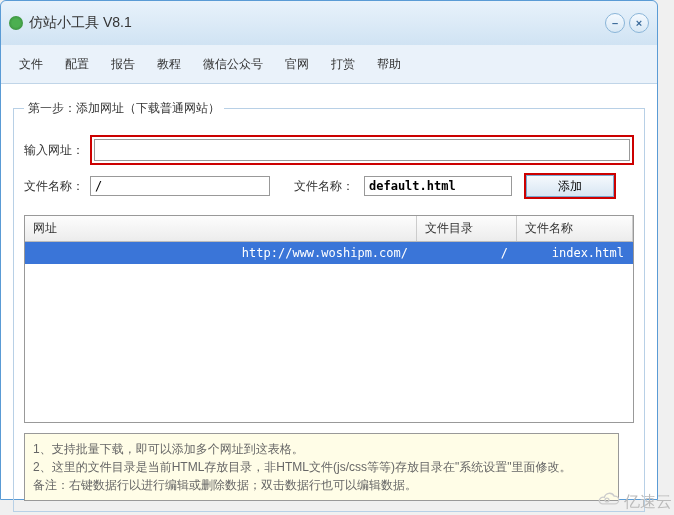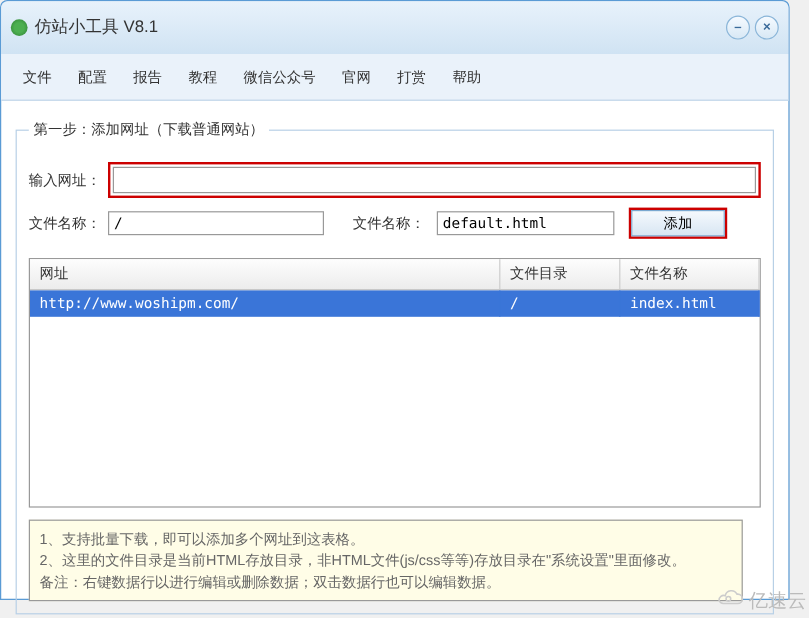--- a/index.html
+++ b/index.html
@@ -14,31 +14,31 @@
 .menu-item { padding: 3px 8px; color: #333; cursor: pointer; }
 .content { padding: 10px 12px; position: relative; }
 fieldset.step { border: 1px solid #b8d0e6; padding: 10px; margin-top: 6px; position: relative; }
 fieldset.step legend { padding: 0 4px; font-size: 12px; color: #333; background: #fff; }
 .row { display: flex; align-items: center; margin: 8px 0; }
 .lbl { color: #333; margin-right: 6px; white-space: nowrap; }
 .input-highlight { border: 2px solid #cc0000; flex: 1; padding: 2px; }
 .input-highlight input { width: 100%; height: 22px; border: 1px solid #999; padding: 0 4px; font-size: 12px; }
 input.plain { height: 20px; border: 1px solid #999; padding: 0 4px; font-family: monospace; font-size: 12px; }
 .rel-path { width: 180px; }
-.file-name { width: 148px; margin-right: 8px; margin-left: 4px; }
+.file-name { width: 148px; margin-right: 8px; margin-left: 4px; font-weight: bold; }
 .add-wrap { border: 2px solid #cc0000; display: inline-block; margin-left: 4px; }
-button.add { width: 78px; height: 22px; background: linear-gradient(to bottom, #f5f9fd, #d8e6f3); border: 1px solid #7aa8d0; cursor: pointer; font-size: 12px; }
+button.add { width: 88px; height: 22px; background: linear-gradient(to bottom, #f5f9fd, #d8e6f3); border: 1px solid #7aa8d0; cursor: pointer; font-size: 12px; }
 .table { border: 1px solid #999; margin-top: 16px; height: 208px; background: #fff; }
 .thead { display: flex; background: linear-gradient(to bottom, #fdfdfd, #ececec); border-bottom: 1px solid #bbb; }
 .th { padding: 4px 8px; border-right: 1px solid #ccc; font-size: 12px; color: #333; }
 .th.c1 { flex: 0 0 392px; }
 .th.c2 { flex: 0 0 100px; }
 .th.c3 { flex: 1; }
 .trow { display: flex; background: #3a75d8; color: #fff; font-family: monospace; font-size: 12px; }
-.td { padding: 4px 8px; border-right: 1px solid #3a75d8; }
+.td { padding: 4px 8px; border-right: 1px solid #3a75d8; text-align: right; }
 .td.c1 { flex: 0 0 392px; }
 .td.c2 { flex: 0 0 100px; }
 .td.c3 { flex: 1; }
 .note-box { border: 1px solid #999; background: #fffde7; padding: 6px 8px; margin-top: 10px; font-size: 12px; color: #666; line-height: 1.5; width: 595px; }
 .watermark { position: absolute; right: 2px; bottom: 2px; display: flex; align-items: center; gap: 4px; color: #bbb; font-size: 16px; }
 .wm-icon svg { width: 26px; height: 18px; }
 </style>
 </head>
 <body>
 

